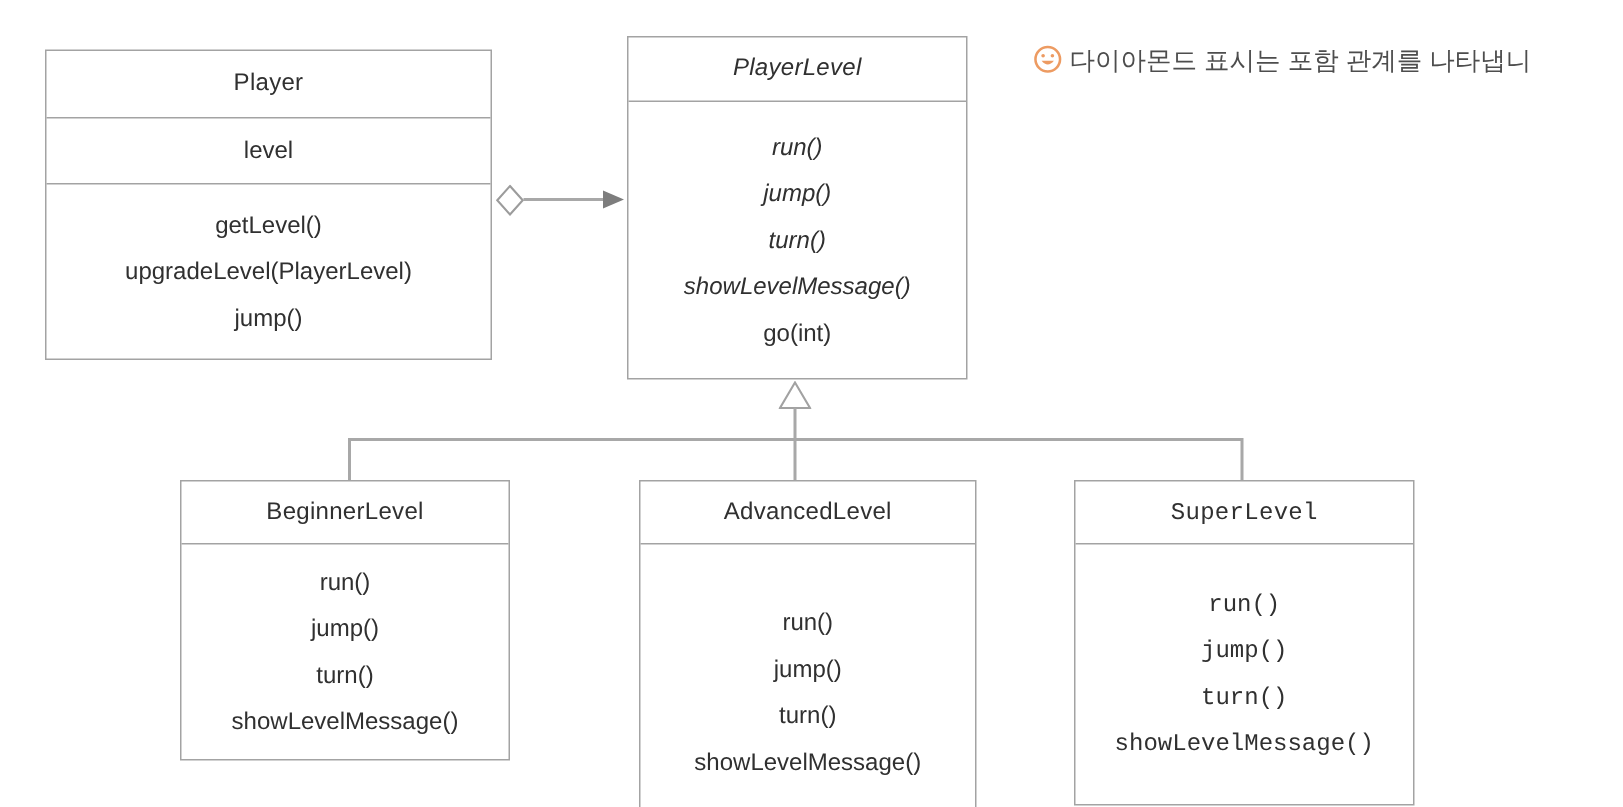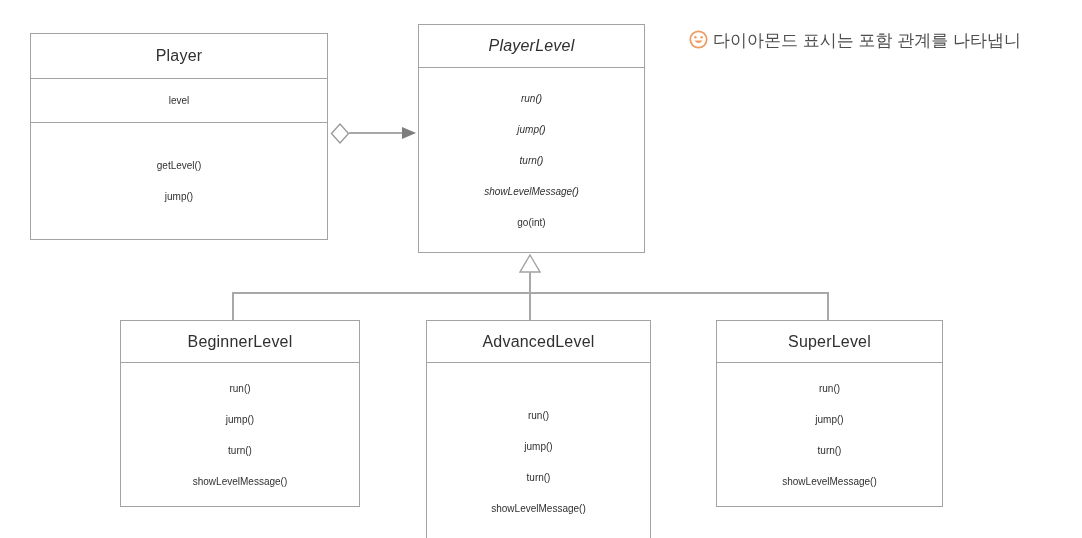--- a/index.html
+++ b/index.html
@@ -34,21 +34,21 @@
     font-size: 16px;
     letter-spacing: 0.2px;
   }
   .uml-title.abstract { font-style: italic; }
   .uml-section {
     box-sizing: border-box;
     display: flex;
     flex-direction: column;
     align-items: center;
     justify-content: center;
-    font-size: 10px;
+    font-size: 16px;
   }
   .uml-section.bordered { border-bottom: 1px solid #a3a3a3; }
   .uml-line {
     line-height: 31px;
     white-space: nowrap;
   }
   .uml-line.italic { font-style: italic; }
   
   .conn {
     position: absolute;
@@ -80,56 +80,57 @@
 
 <div class="stage">
 
   <div class="uml-box" style="left:30px; top:33px; width:298px; height:207px;">
     <div class="uml-title" style="height:45px;">Player</div>
     <div class="uml-section bordered" style="height:44px;">
       <div class="uml-line">level</div>
     </div>
     <div class="uml-section" style="flex:1;">
       <div class="uml-line">getLevel()</div>
+      <div class="uml-line">upgradeLevel(PlayerLevel)</div>
       <div class="uml-line">jump()</div>
     </div>
   </div>
 
   <div class="uml-box" style="left:418px; top:24px; width:227px; height:229px;">
     <div class="uml-title abstract" style="height:43px;">PlayerLevel</div>
     <div class="uml-section" style="flex:1;">
       <div class="uml-line italic">run()</div>
       <div class="uml-line italic">jump()</div>
       <div class="uml-line italic">turn()</div>
       <div class="uml-line italic">showLevelMessage()</div>
       <div class="uml-line">go(int)</div>
     </div>
   </div>
 
-  <div class="uml-box" style="left:120px; top:320px; width:240px; height:187px;">
+  <div class="uml-box" style="left:120px; top:320px; width:220px; height:187px;">
     <div class="uml-title" style="height:42px;">BeginnerLevel</div>
     <div class="uml-section" style="flex:1;">
       <div class="uml-line">run()</div>
       <div class="uml-line">jump()</div>
       <div class="uml-line">turn()</div>
       <div class="uml-line">showLevelMessage()</div>
     </div>
   </div>
 
   <div class="uml-box" style="left:426px; top:320px; width:225px; height:241px;">
     <div class="uml-title" style="height:42px;">AdvancedLevel</div>
     <div class="uml-section" style="flex:1;">
       <div class="uml-line">run()</div>
       <div class="uml-line">jump()</div>
       <div class="uml-line">turn()</div>
       <div class="uml-line">showLevelMessage()</div>
     </div>
   </div>
 
-  <div class="uml-box" style="left:716px; top:320px; width:227px; height:187px;">
+  <div class="uml-box" style="left:716px; top:320px; width:227px; height:217px;font-family:Liberation Mono, monospace;">
     <div class="uml-title" style="height:42px;">SuperLevel</div>
     <div class="uml-section" style="flex:1;">
       <div class="uml-line">run()</div>
       <div class="uml-line">jump()</div>
       <div class="uml-line">turn()</div>
       <div class="uml-line">showLevelMessage()</div>
     </div>
   </div>
 
   <svg class="marker" style="left:330px; top:123px;" width="20" height="21" viewBox="0 0 20 21">

